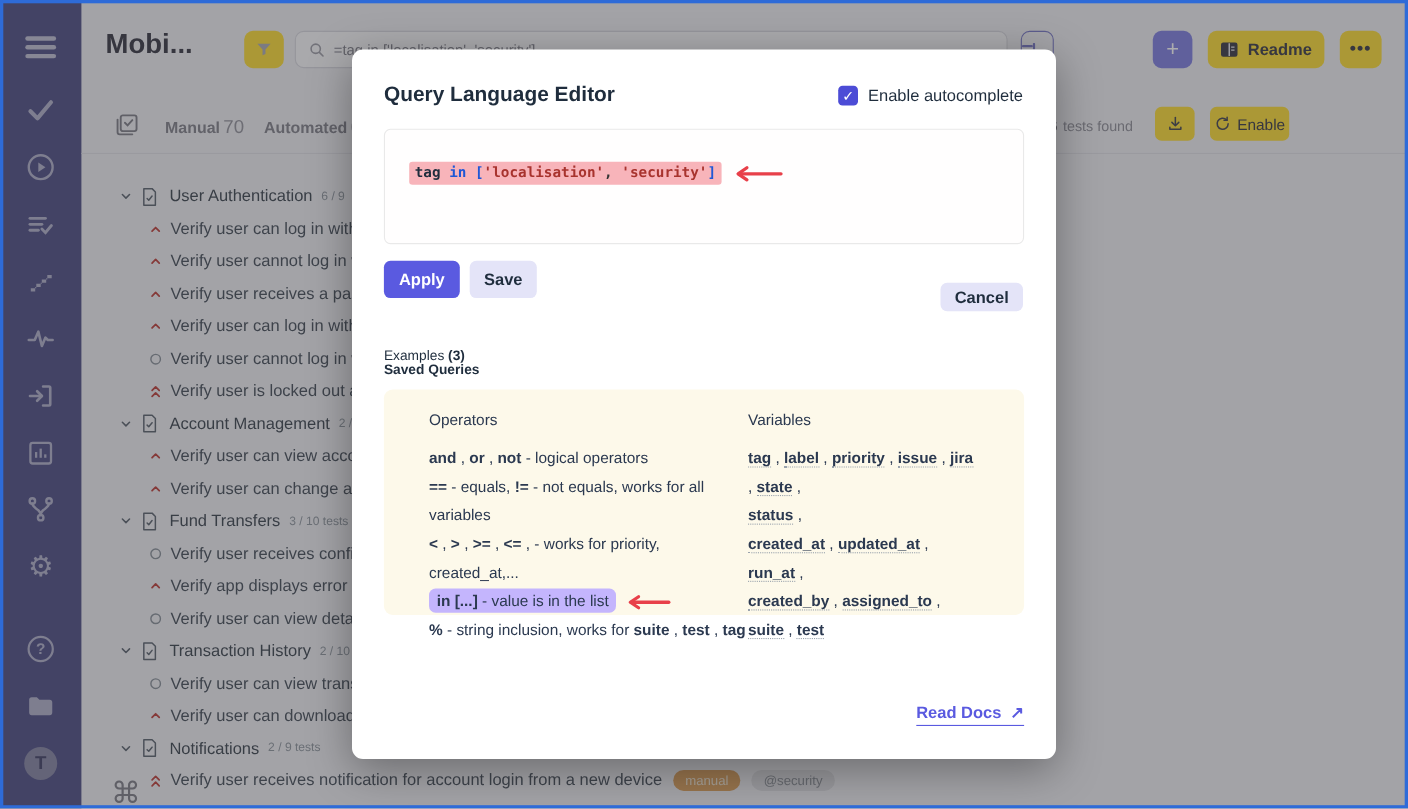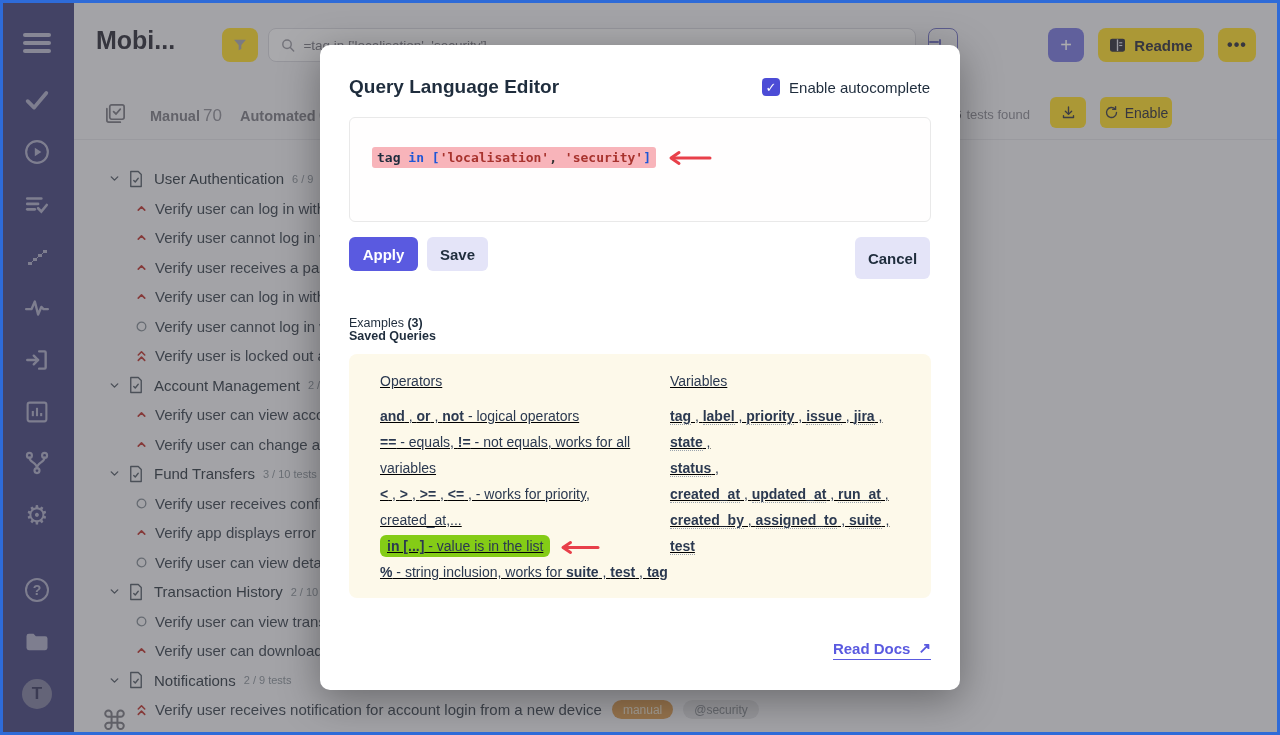--- a/index.html
+++ b/index.html
@@ -73,34 +73,34 @@
             border-radius:6px; background:#fffefe; padding:29px 22px; cursor:text; }
   .code-line { font-family:"DejaVu Sans Mono", monospace; font-size:13px; font-weight:bold; display:flex; align-items:center;}
   .code-hl { background:#f8b4ba; border-radius:3px; padding:3px 5px; white-space:pre; }
   .tk-name { color:#1f2d3d; } .tk-kw { color:#1f57d6; } .tk-str { color:#a8332e; } .tk-pl { color:#333; }
   .red-arrow { margin-left:10px; display:flex; color:#e8404a; }
   .m-btnrow { position:absolute; left:29px; right:30px; top:192px; height:34px; }
   .apply-btn { position:absolute; left:0; width:69px; height:34px; background:#5a5ae0; color:#fff;
                font-size:15px; font-weight:bold; border-radius:6px; }
   .save-btn  { position:absolute; left:78px; width:61px; height:34px; background:#e4e4f8; color:#1f2d3d;
                font-size:15px; font-weight:bold; border-radius:6px; }
-  .cancel-btn{ position:absolute; right:0; width:75px; height:42px; background:#e4e4f8; color:#1f2d3d;
-               font-size:15px; font-weight:bold; border-radius:6px; }
+  .cancel-btn{ position:absolute; right:0; width:75px; height:26px; background:#e4e4f8; color:#1f2d3d;
+               font-size:15px; font-weight:bold; border-radius:6px;margin-top:20px; }
   .saved-q { position:absolute; left:29px; top:244px; font-size:12.5px; font-weight:bold; color:#1f2d3d; cursor:pointer;margin-top:40px;}
   .examples { position:absolute; left:29px; top:271px; font-size:12.5px; color:#1f2d3d; cursor:pointer;}
   .examples b { font-weight:bold; }
-  .help { position:absolute; left:29px; top:309px; width:582px; height:244px; background:#fdf9ea;
-          border-radius:8px; padding:19px 31px; display:flex;text-decoration:underline; }
+  .help { position:absolute; left:29px; top:309px; width:582px; height:205px; background:#fdf9ea;
+          border-radius:8px; padding:19px 41px; display:flex; }
   .help h4 { font-size:14px; font-weight:normal; color:#2b3950; margin-bottom:14px; }
   .help .col-l { width:290px; }
   .help .col-r { flex:1; }
   .help p { font-size:14px; line-height:26px; color:#2b3950; }
   .help .b { font-weight:bold; }
   .help .var { font-weight:bold; border-bottom:1.5px dotted #9aa3ad; }
-  .hl-line { background:#84cc16; border-radius:6px; padding:3px 7px; }
+  .hl-line { background:#c4b5fd; border-radius:6px; padding:3px 7px; }
   .arrow-inline { display:inline-flex; vertical-align:middle; color:#e8404a; margin-left:8px;}
   .read-docs { position:absolute; right:29px; top:594px; font-size:15px; font-weight:bold; color:#5a5ae0;
                border-bottom:1.5px solid #5a5ae0; padding-bottom:2px; cursor:pointer; display:flex; gap:8px; align-items:center;}
 
   svg { display:block; }
 </style>
 </head>
 <body>
 
 <div class="sidebar">

